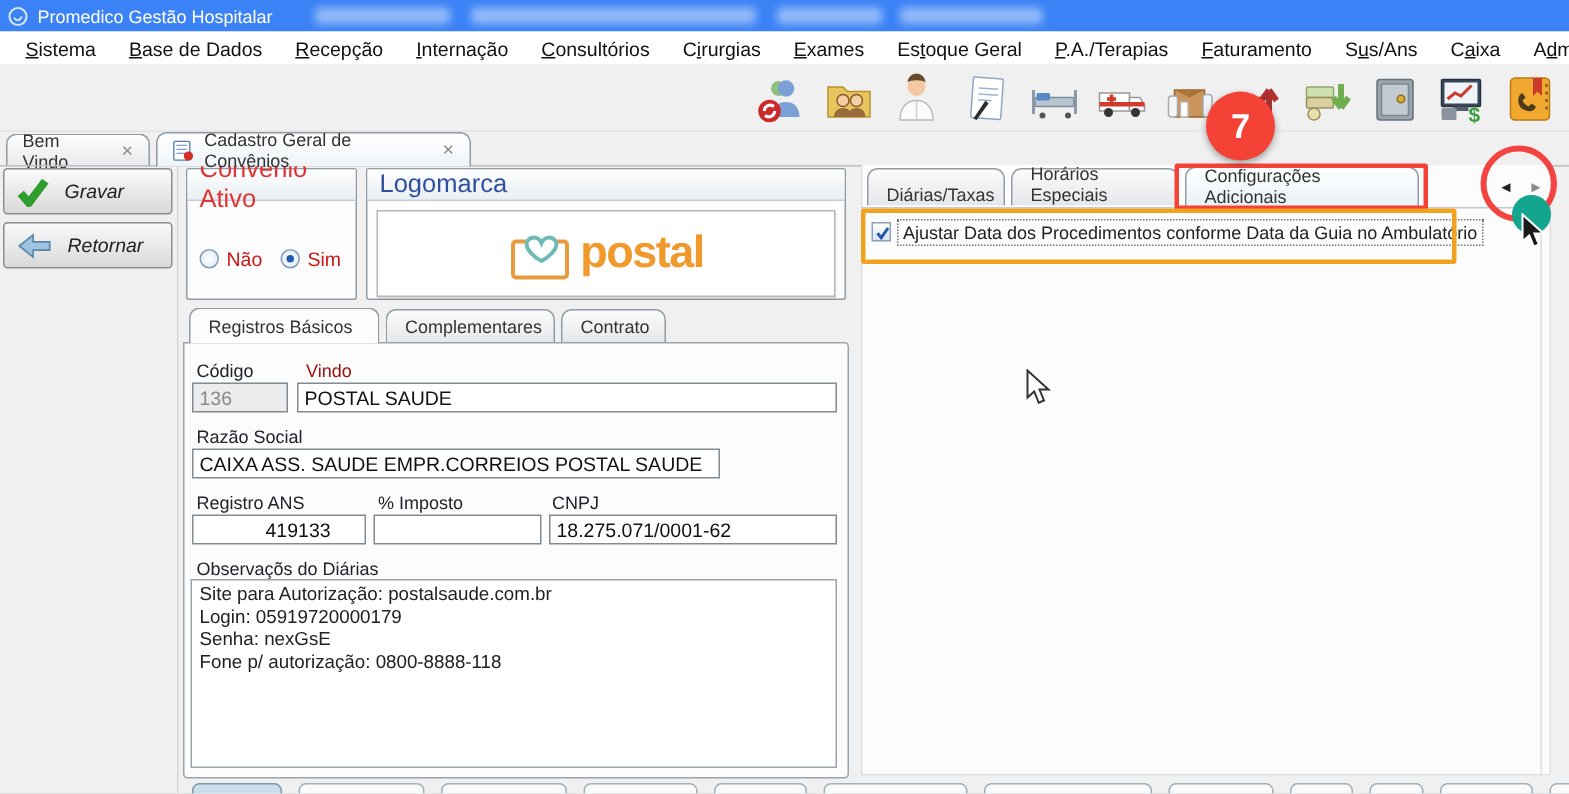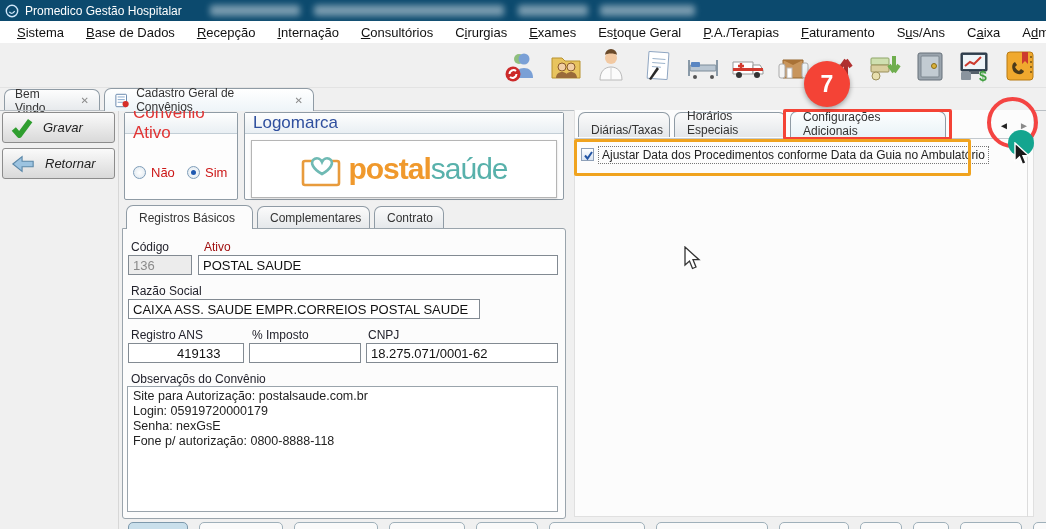--- a/index.html
+++ b/index.html
@@ -5,21 +5,21 @@
   * { margin:0; padding:0; box-sizing:border-box; }
   html,body { background:#cfd8dc; }
   body { font-family:"Liberation Sans", sans-serif; }
   #screen {
     position:relative; width:1046px; height:529px; overflow:hidden;
     background:#f0f0f0; font-size:12px; color:#222;
   }
   .abs { position:absolute; }
 
   
-  #titlebar { left:0; top:0; width:1046px; height:21px; background:#0c4a6e; display:flex; align-items:center; }
+  #titlebar { left:0; top:0; width:1046px; height:21px; background:#3b82f6; display:flex; align-items:center; }
   #titlebar .ttl { color:#fff; font-size:12px; margin-left:6px; }
   .blurpill { height:11px; border-radius:3px; background:rgba(255,255,255,.45); filter:blur(3px); }
 
   
   #menubar { left:0; top:21px; width:1046px; height:22px; background:#fff; display:flex; align-items:center; padding-left:6px; }
   .mi { padding:3px 11px; font-size:13px; color:#111; cursor:default; white-space:nowrap; }
   .mi .k { text-decoration:underline; }
 
   
   #toolbar { left:0; top:43px; width:1046px; height:45px; background:#f0f0f0; border-bottom:1px solid #e3e3e3; }
@@ -253,52 +253,51 @@
   </div>
 
   <div class="gbox" style="left:244px; top:112px; width:320px; height:88px;">
     <div class="ghead blue">Logomarca</div>
     <div id="logoinner">
       <svg width="44" height="38" style="margin-right:4px" viewBox="0 0 44 38">
           <rect x="3" y="11" width="36" height="24" rx="2" fill="#fff" stroke="#e89b3c" stroke-width="2.6"></rect>
           <path d="M13 16c-4-7 6-11 9-4 3-7 13-3 9 4-2.5 4.5-9 8-9 8s-6.5-3.5-9-8z" fill="#fff" stroke="#6fbab4" stroke-width="2.6"></path>
         </svg>
       <span class="logo-bold">postal</span>
-        <span class="logo-light">saúde</span>
     </div>
   </div>
 
   <div class="stab active" style="left:126px; width:127px;">
       <span>Registros Básicos</span>
     </div>
   <div class="stab" style="left:257px; width:113px;">
       <span>Complementares</span>
     </div>
   <div class="stab" style="left:374px; width:70px;">
       <span>Contrato</span>
     </div>
 
   <div class="abs" id="formpanel"></div>
 
   <span class="flabel" style="left:131px; top:240px;">Código</span>
-  <span class="flabel red" style="left:204px; top:240px;">Ativo</span>
+  <span class="flabel red" style="left:204px; top:240px;">Vindo</span>
   <input class="tinput" style="left: 128px; top: 255px; width: 64px;" disabled="" value="136">
   <input class="tinput" style="left: 198px; top: 255px; width: 360px;" value="POSTAL SAUDE">
 
   <span class="flabel" style="left:131px; top:284px;">Razão Social</span>
   <input class="tinput" style="left: 128px; top: 299px; width: 352px;" value="CAIXA ASS. SAUDE EMPR.CORREIOS POSTAL SAUDE">
 
   <span class="flabel" style="left:131px; top:328px;">Registro ANS</span>
   <span class="flabel" style="left:252px; top:328px;">% Imposto</span>
   <span class="flabel" style="left:368px; top:328px;">CNPJ</span>
   <input class="tinput" style="left: 128px; top: 343px; width: 116px; padding-left: 48px;" value="419133">
   <input class="tinput" style="left: 249px; top: 343px; width: 112px;" value="">
   <input class="tinput" style="left: 366px; top: 343px; width: 192px;" value="18.275.071/0001-62">
 
-  <span class="flabel" style="left:131px; top:372px;">Observaçõs do Convênio</span>
+  <span class="flabel" style="left:131px; top:372px;">Observaçõs do Diárias</span>
   <div class="abs" id="obsbox">Site para Autorização: postalsaude.com.br
 Login: 05919720000179
 Senha: nexGsE
 Fone p/ autorização: 0800-8888-118</div>
 
   <div class="abs" id="rpanel"></div>
   <div class="rtab" style="left:578px; width:92px;">
       <span>Diárias/Taxas</span>
     </div>
   <div class="rtab" style="left:674px; width:112px;">

